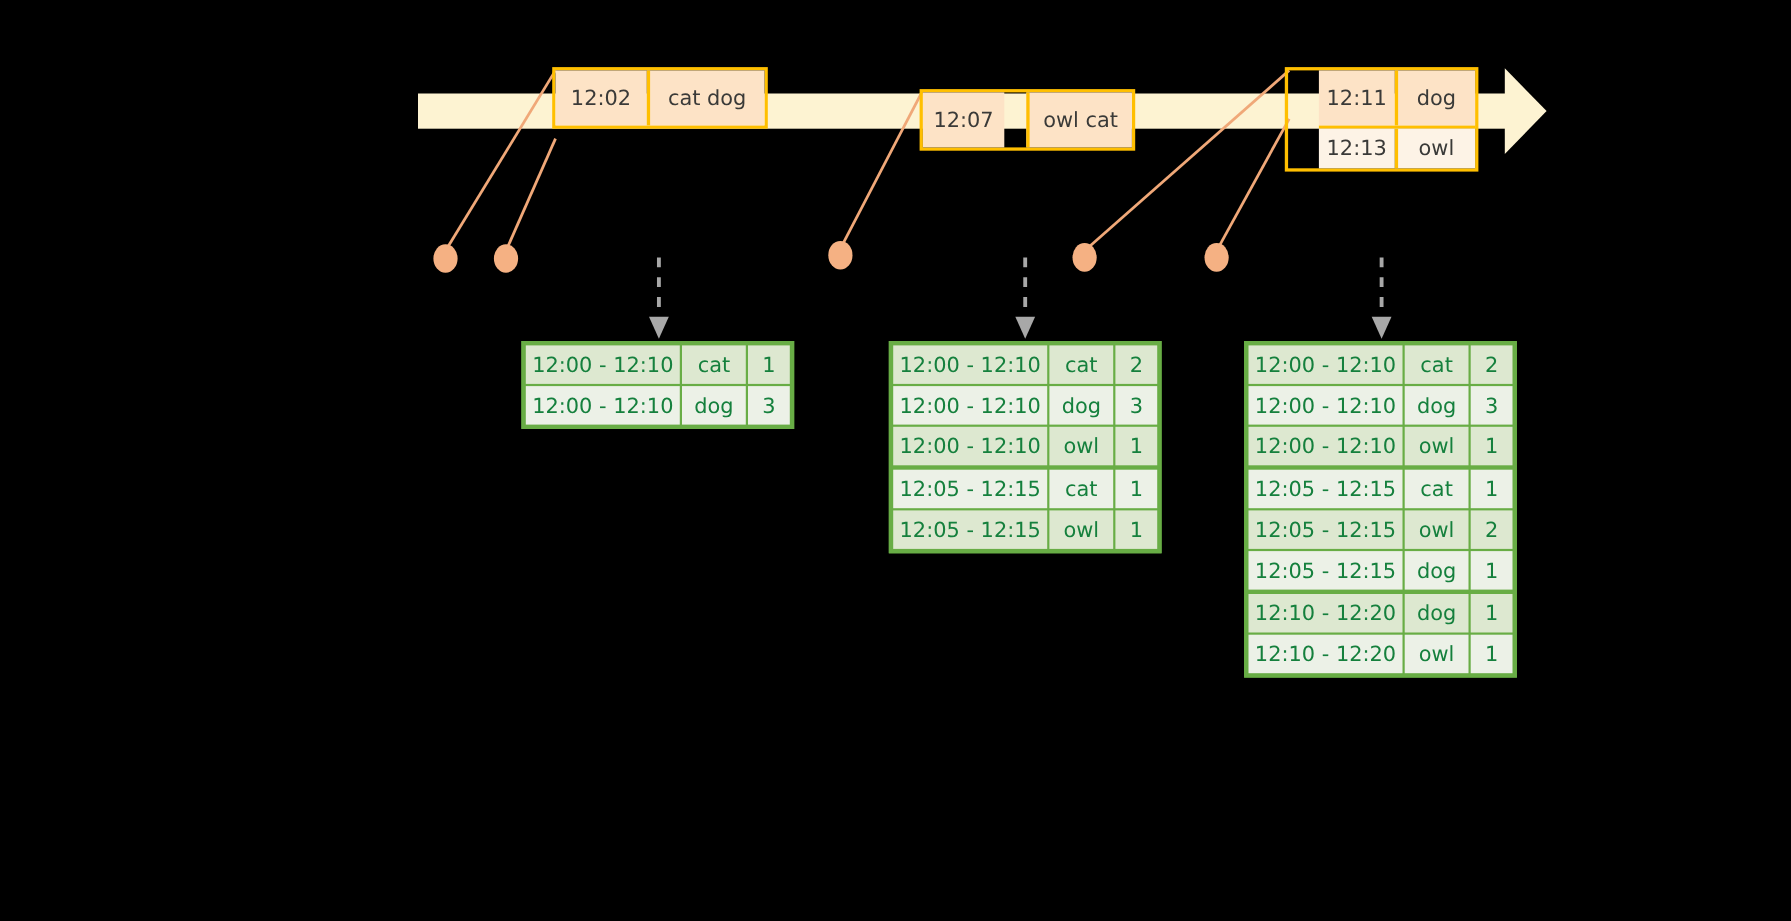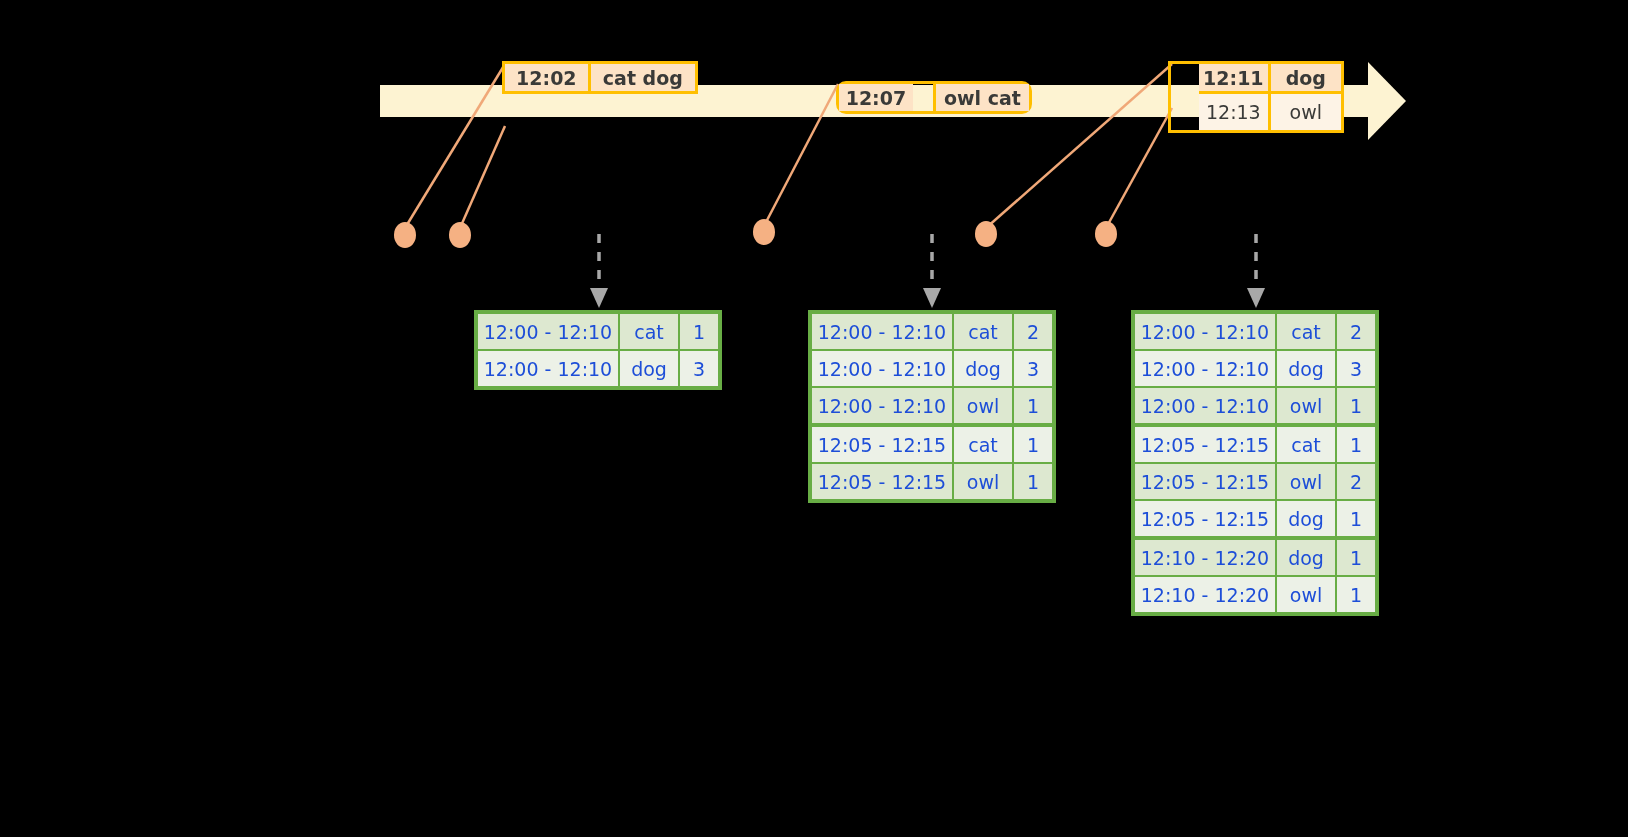--- a/index.html
+++ b/index.html
@@ -15,40 +15,40 @@
                  border-left:38px solid #fdf3d2;}
 
   
   .evt{position:absolute;border:3px solid #ffbf00;box-sizing:border-box;}
   .evt .row{display:flex;box-sizing:border-box;}
   .evt .row + .row{border-top:3px solid #ffbf00;}
   .evt .cell{box-sizing:border-box;display:flex;align-items:center;
              justify-content:center;color:#3a3a38;font-size:19px;white-space:nowrap;}
   .evt .cell.time{width:84px;}
   .evt .cell.val{border-left:3px solid #ffbf00;text-align:right;}
-  .r-a .cell{background:#fde3c6;height:27px;font-weight:bold;}
+  .r-a .cell{background:#fde3c6;height:50px;}
   .r-b .cell{background:#fdf3e6;height:36px;}
 
   #evt1{left:502px;top:61px;width:196px;}
   #evt1 .val{width:109px;}
-  #evt2{left:836px;top:81px;width:196px;border-radius:10px;}
+  #evt2{left:836px;top:81px;width:196px;}
   #evt2 .val{width:109px;margin-left:20px;}
   #evt3{left:1168px;top:61px;width:176px;padding-left:28px;}
   #evt3 .val{width:89px;}
 
   
   .dot{position:absolute;width:22px;height:26px;border-radius:50%;
        background:#f5b183;}
 
   
   .gtable{position:absolute;border:3px solid #68ad45;box-sizing:border-box;
           background:#68ad45;}
   .gtable .grow{display:flex;}
   .gtable .gcell{box-sizing:border-box;display:flex;align-items:center;
-                 justify-content:center;color:#1d4ed8;font-size:19px;
+                 justify-content:center;color:#15803d;font-size:19px;
                  height:35px;white-space:nowrap;margin:1px;}
   .gtable .gcell.win{flex:0 0 auto;}
   .gtable .gcell.key{flex:0 0 auto;}
   .gtable .gcell.cnt{flex:0 0 auto;}
   .shade-a .gcell{background:#dde8d0;}
   .shade-b .gcell{background:#ecf1e7;}
   .grow.group-end{margin-bottom:2px;}
 
   #tbl1{left:474px;top:310px;}
   #tbl1 .win{width:140px;} #tbl1 .key{width:58px;} #tbl1 .cnt{width:38px;}

